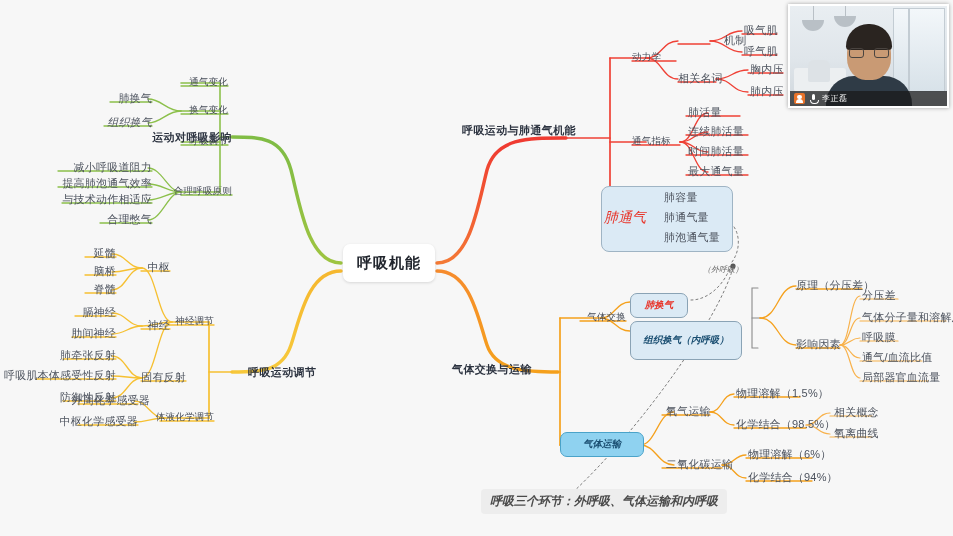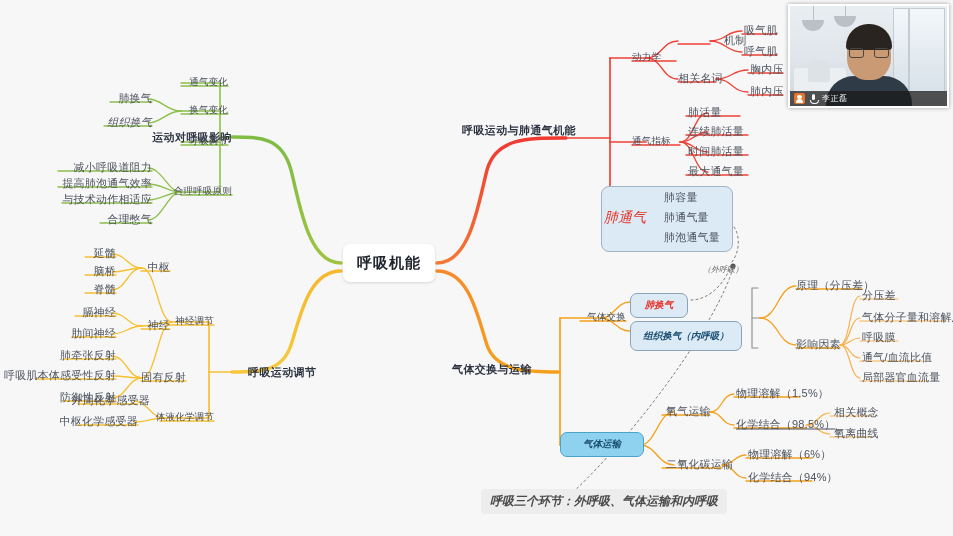--- a/index.html
+++ b/index.html
@@ -317,40 +317,40 @@
   <div class="node l lv3" style="left:116px;top:397px;">防御性反射</div>
   <div class="node l lv3" style="left:138px;top:400px;margin-left:12px;">外周化学感受器</div>
   <div class="node l lv3" style="left:138px;top:421px;">中枢化学感受器</div>
 
   <div class="node lv1" style="left:452px;top:369px;">气体交换与运输</div>
   <div class="node l lv2" style="left:626px;top:317px;">气体交换</div>
 
   <div class="pillbox" style="left:630px;top:293px;width:58px;height:25px;">
     <span class="red-it">肺换气</span>
   </div>
-  <div class="pillbox" style="left:630px;top:321px;width:112px;height:30px;">
+  <div class="pillbox" style="left:630px;top:321px;width:112px;height:39px;">
     <span class="blue-lbl">组织换气（内呼吸）</span>
   </div>
 
   <div class="pillbox" style="left:560px;top:432px;width:84px;height:25px;background:#8fd2f0;border-color:#4aa3c9;">
     <span class="blue-lbl">气体运输</span>
   </div>
 
   <div class="node lv3" style="left:796px;top:285px;">原理（分压差）</div>
   <div class="node lv3" style="left:796px;top:344px;">影响因素</div>
   <div class="node lv3" style="left:862px;top:295px;">分压差</div>
   <div class="node lv3" style="left:862px;top:317px;">气体分子量和溶解度</div>
   <div class="node lv3" style="left:862px;top:337px;">呼吸膜</div>
   <div class="node lv3" style="left:862px;top:357px;">通气/血流比值</div>
   <div class="node lv3" style="left:862px;top:377px;">局部器官血流量</div>
 
   <div class="node lv3" style="left:666px;top:411px;">氧气运输</div>
   <div class="node lv3" style="left:666px;top:464px;">二氧化碳运输</div>
   <div class="node lv3" style="left:736px;top:393px;">物理溶解（1.5%）</div>
-  <div class="node lv3" style="left:736px;top:424px;text-decoration:underline;">化学结合（98.5%）</div>
+  <div class="node lv3" style="left:736px;top:424px;">化学结合（98.5%）</div>
   <div class="node lv3" style="left:834px;top:412px;">相关概念</div>
   <div class="node lv3" style="left:834px;top:433px;">氧离曲线</div>
   <div class="node lv3" style="left:748px;top:454px;">物理溶解（6%）</div>
   <div class="node lv3" style="left:748px;top:477px;">化学结合（94%）</div>
 
   <div class="float-lbl" style="left:703px;top:264px;">（外呼吸）</div>
   <div class="note" style="left:481px;top:489px;">呼吸三个环节：外呼吸、气体运输和内呼吸</div>
 
 </div>
 

